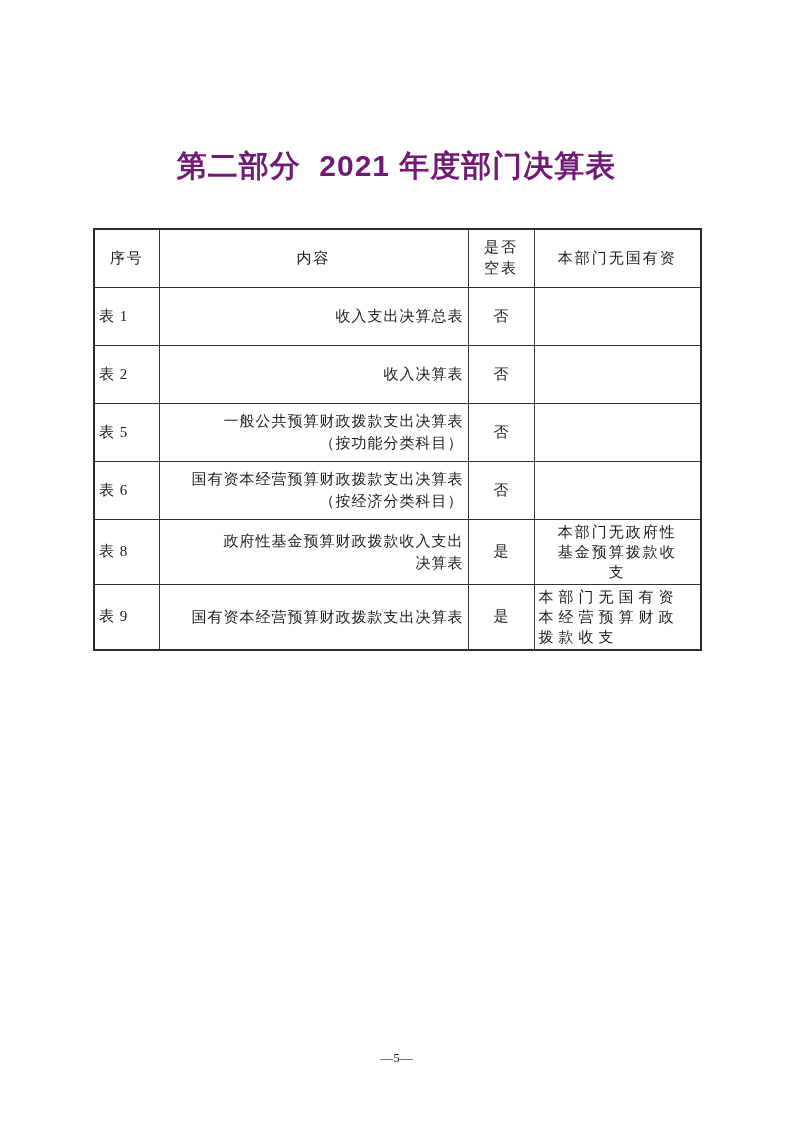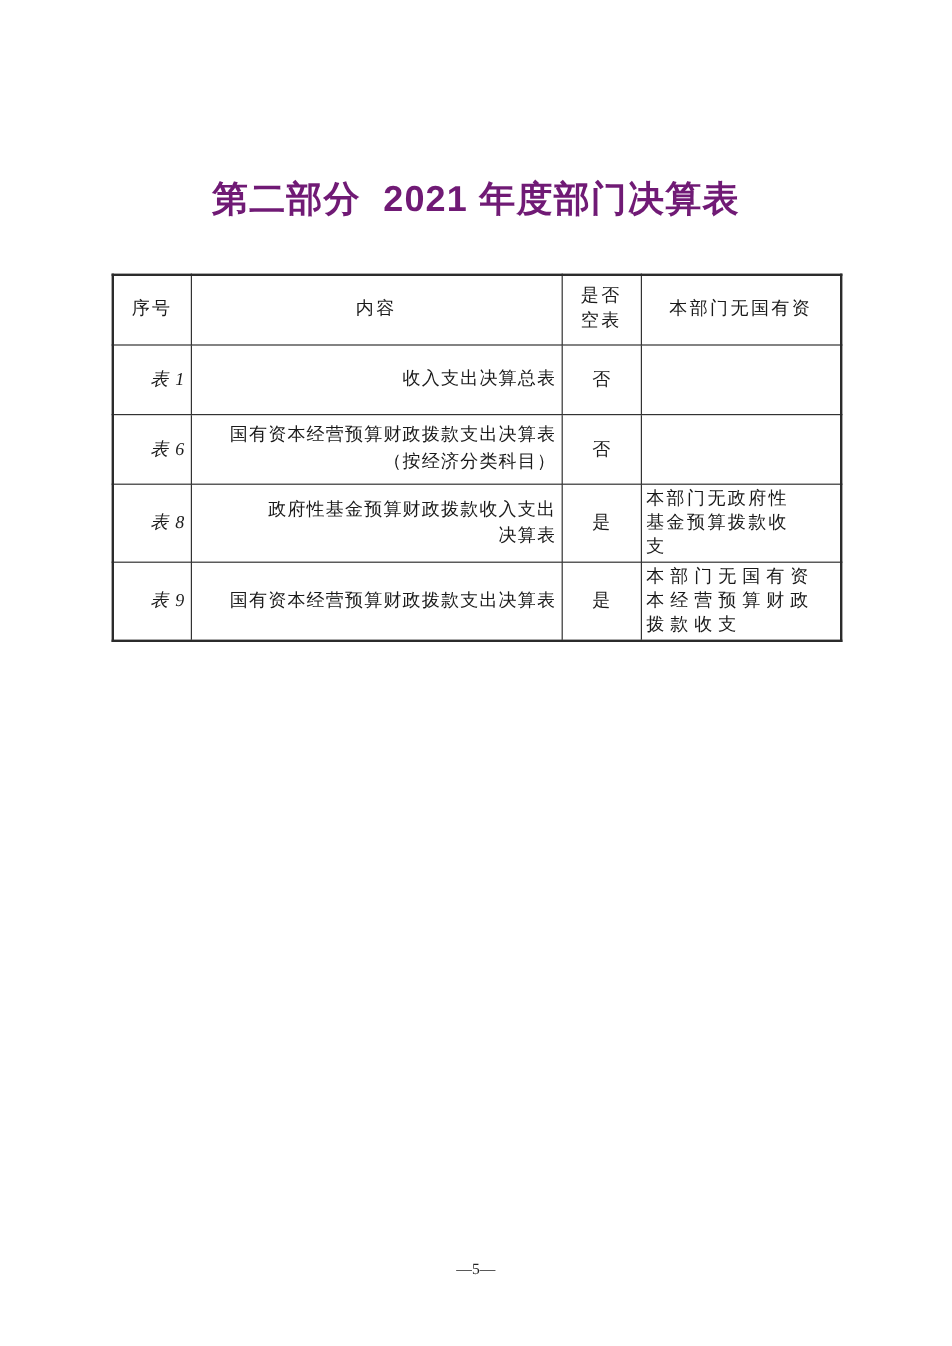--- a/index.html
+++ b/index.html
@@ -50,25 +50,25 @@
   }
   table.doc-table { border: 2px solid #2b2b2b; }
   col.c-seq    { width: 65px; }
   col.c-content{ width: 309px; }
   col.c-empty  { width: 66px; }
   col.c-reason { width: 167px; }
 
   tr.hdr-row th { height: 58px; text-align: center; letter-spacing: 2px; line-height: 21px; }
   tr.body-row td { height: 58px; }
 
-  td.seq-cell   { text-align: right; letter-spacing: 1px; font-style: italic; }
+  td.seq-cell   { text-align: left; letter-spacing: 1px; }
   td.content-cell { text-align: right; padding-left: 12px; letter-spacing: 1px; line-height: 22px; }
   td.empty-cell { text-align: center; }
   td.reason-cell { line-height: 20px; padding-left: 6px; padding-right: 6px; }
-  td.reason-center { letter-spacing: 2px; }
+  td.reason-center { text-align: center; letter-spacing: 2px; }
   td.reason-left { text-align: left; letter-spacing: 5px; }
 
   .page-number {
     position: absolute;
     top: 1050px;
     left: 0;
     width: 100%;
     text-align: center;
     font-size: 13px;
     color: #222222;
@@ -98,23 +98,36 @@
         <th>本部门无国有资</th>
       </tr>
 
       <tr class="body-row">
         <td class="seq-cell">表 1</td>
         <td class="content-cell">收入支出决算总表</td>
         <td class="empty-cell">否</td>
         <td class="reason-cell reason-center"></td>
       </tr>
 
+      <tr class="body-row">
+        <td class="seq-cell">表 2</td>
+        <td class="content-cell">收入决算表</td>
+        <td class="empty-cell">否</td>
+        <td class="reason-cell reason-center"></td>
+      </tr>
 
 
 
+      <tr class="body-row">
+        <td class="seq-cell">表 5</td>
+        <td class="content-cell">一般公共预算财政拨款支出决算表
+（按功能分类科目）</td>
+        <td class="empty-cell">否</td>
+        <td class="reason-cell reason-center"></td>
+      </tr>
 
       <tr class="body-row">
         <td class="seq-cell">表 6</td>
         <td class="content-cell">国有资本经营预算财政拨款支出决算表
 （按经济分类科目）</td>
         <td class="empty-cell">否</td>
         <td class="reason-cell reason-center"></td>
       </tr>
 
 

